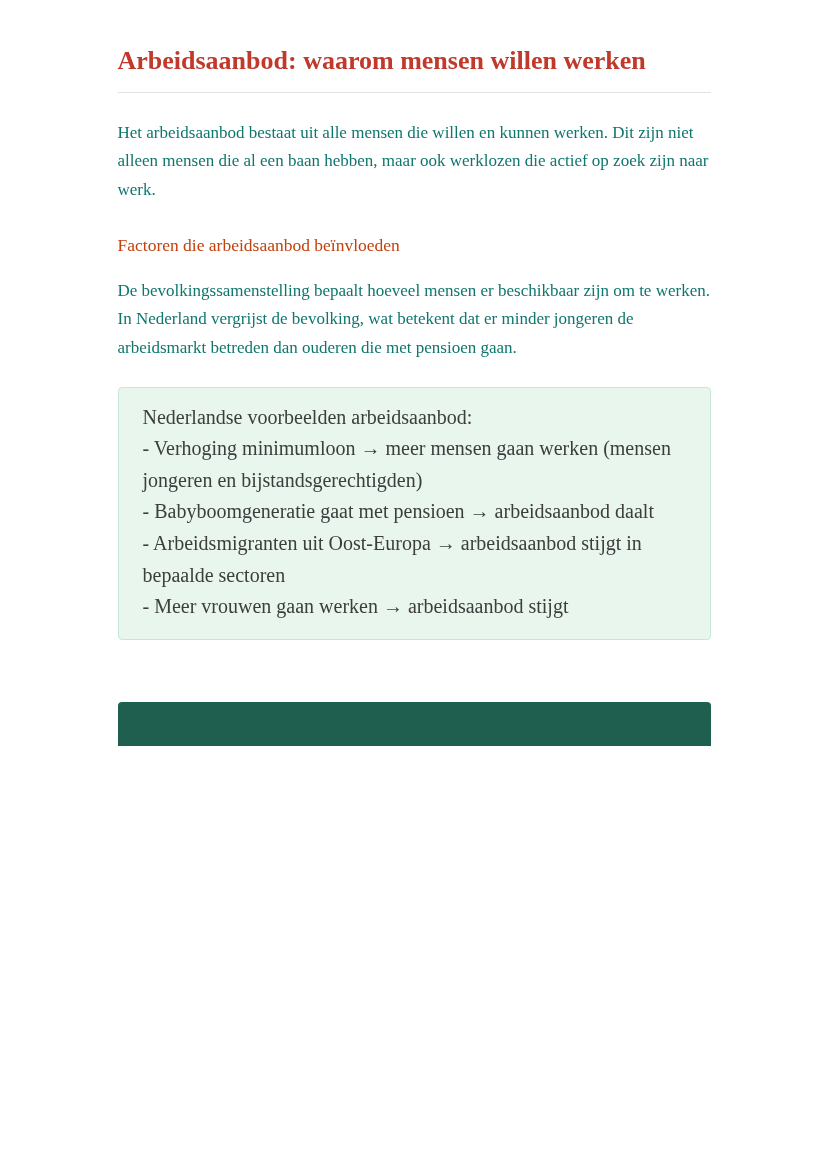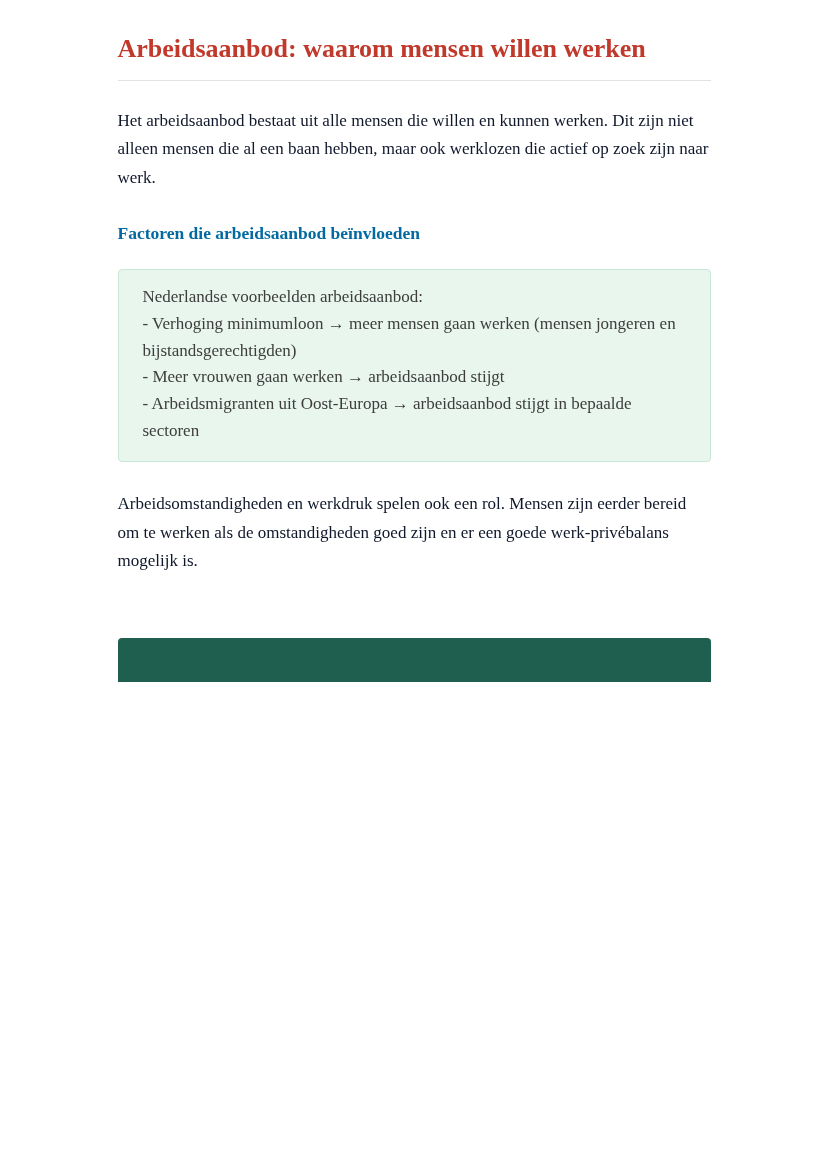--- a/index.html
+++ b/index.html
@@ -9,57 +9,57 @@
   }
   body {
     width: 828px;
     height: 1171px;
     overflow: hidden;
     font-family: "Liberation Serif", "DejaVu Serif", serif;
     color: #3d3d3d;
   }
   .page {
     width: 593px;
-    margin: 0 auto;
+    margin: 12px auto;
     padding-top: 33px;
   }
   h1.doc-title {
     font-size: 26px;
     line-height: 1.25;
     font-weight: bold;
     color: #c0392b;
     margin: 0 0 14px 0;
   }
   hr.title-rule {
     border: none;
     border-top: 1px solid #e2e2e2;
     margin: 0 0 26px 0;
   }
   p.body-par {
     font-size: 17px;
     line-height: 1.68;
     margin: 0 0 20px 0;
-    color: #0f172a;
+    color: #0f766e;
   }
   h2.section-heading {
     font-size: 17.5px;
-    font-weight: bold;
-    color: #0369a1;
+    font-weight: normal;
+    color: #c2410c;
     margin: 30px 0 20px 0;
     line-height: 1.3;
   }
   .example-box {
     background: #e8f6ee;
     border: 1px solid #c9e7d6;
     border-radius: 4px;
     padding: 14px 24px 16px 24px;
     margin: 24px 0 28px 0;
   }
   .example-box .box-line {
-    font-size: 17px;
+    font-size: 20px;
     line-height: 1.58;
     color: #3d3d3d;
   }
   .next-section-bar {
     margin-top: 62px;
     width: 100%;
     height: 44px;
     background: #1f5f50;
     border-radius: 4px 4px 0 0;
   }
@@ -71,27 +71,28 @@
 
   <h1 class="doc-title">Arbeidsaanbod: waarom mensen willen werken</h1>
 
   <hr class="title-rule">
 
   <p class="body-par">Het arbeidsaanbod bestaat uit alle mensen die willen en kunnen werken. Dit zijn niet alleen mensen die al een baan hebben, maar ook werklozen die actief op zoek zijn naar werk.</p>
 
   <h2 class="section-heading">Factoren die arbeidsaanbod beïnvloeden</h2>
 
 
+  <p class="body-par">De bevolkingssamenstelling bepaalt hoeveel mensen er beschikbaar zijn om te werken. In Nederland vergrijst de bevolking, wat betekent dat er minder jongeren de arbeidsmarkt betreden dan ouderen die met pensioen gaan.</p>
 
 
   <div class="example-box">
     <div class="box-line">Nederlandse voorbeelden arbeidsaanbod:</div>
     <div class="box-line">- Verhoging minimumloon → meer mensen gaan werken (mensen jongeren en bijstandsgerechtigden)</div>
+    <div class="box-line">- Babyboomgeneratie gaat met pensioen → arbeidsaanbod daalt</div>
+    <div class="box-line">- Arbeidsmigranten uit Oost-Europa → arbeidsaanbod stijgt in bepaalde sectoren</div>
     <div class="box-line">- Meer vrouwen gaan werken → arbeidsaanbod stijgt</div>
-    <div class="box-line">- Arbeidsmigranten uit Oost-Europa → arbeidsaanbod stijgt in bepaalde sectoren</div>
   </div>
 
 
-  <p class="body-par">Arbeidsomstandigheden en werkdruk spelen ook een rol. Mensen zijn eerder bereid om te werken als de omstandigheden goed zijn en er een goede werk-privébalans mogelijk is.</p>
 
   <div class="next-section-bar"></div>
 
 </div>
 
 </body></html>

